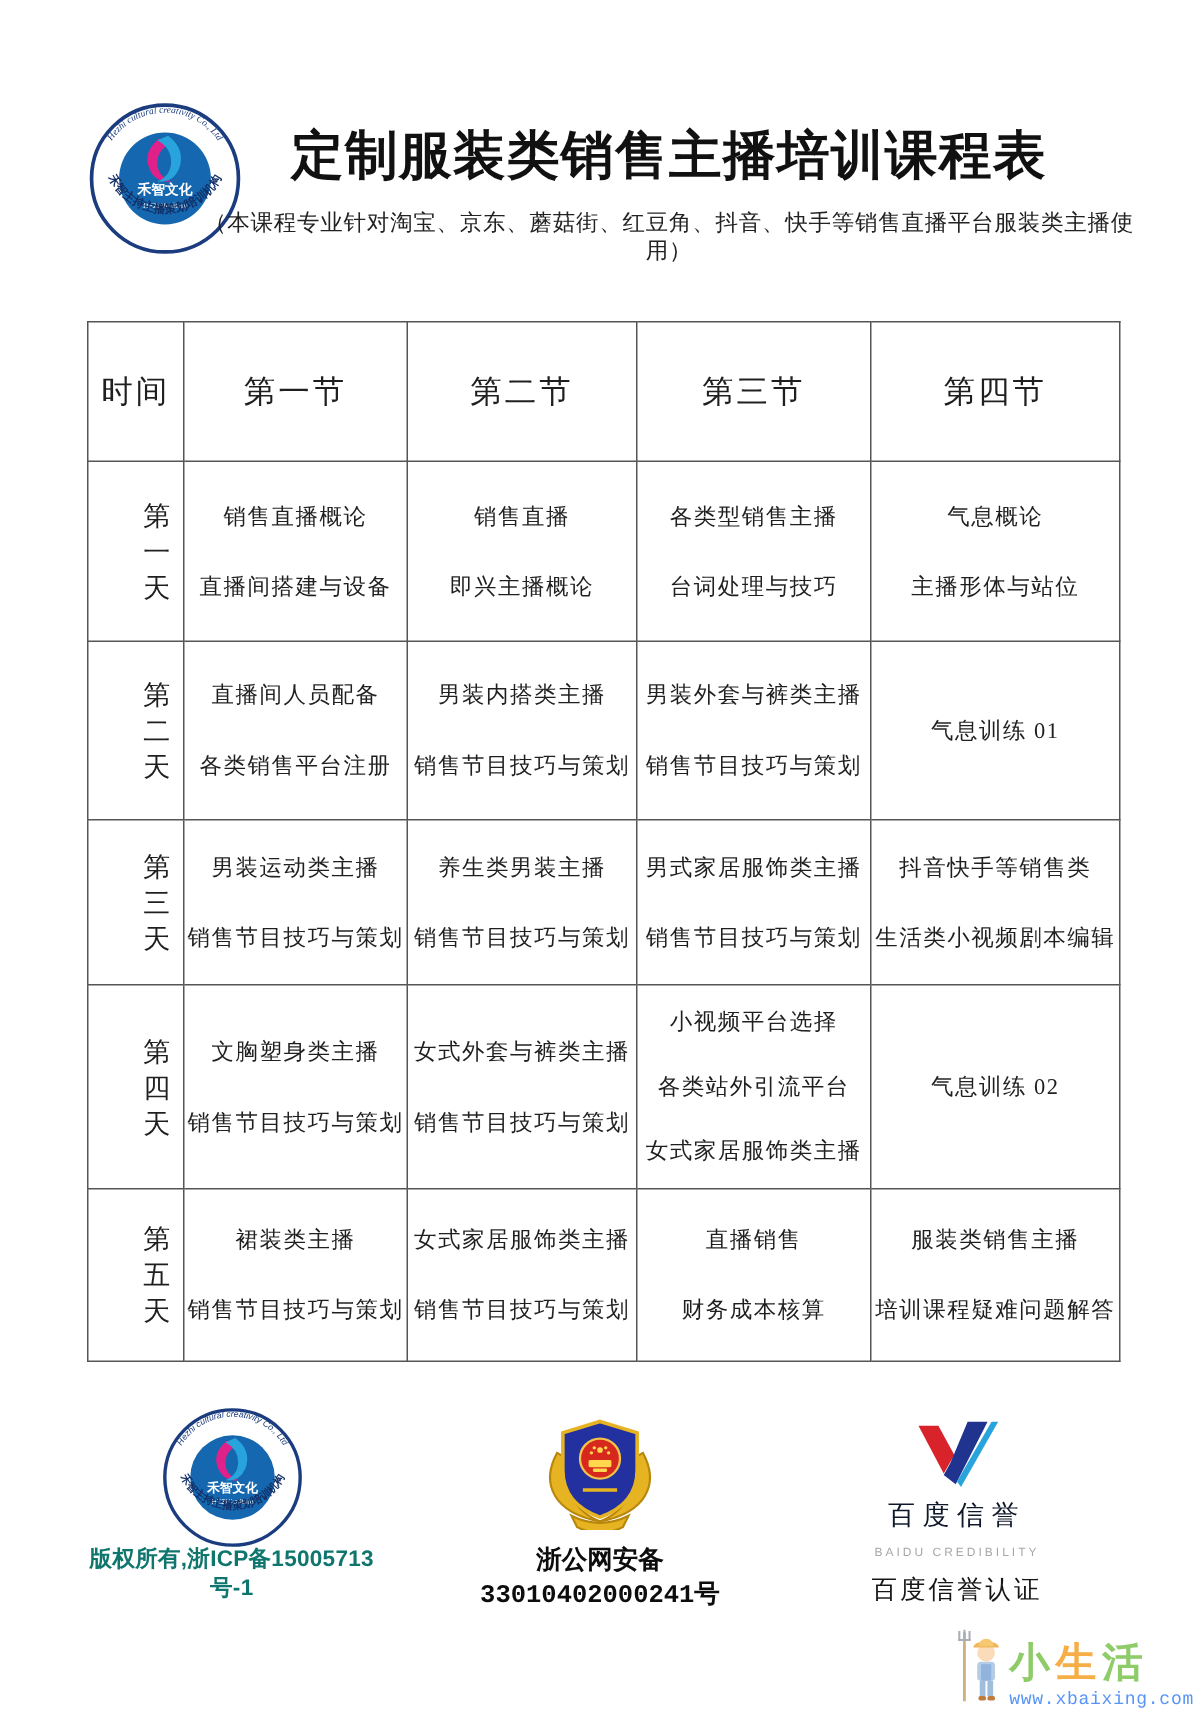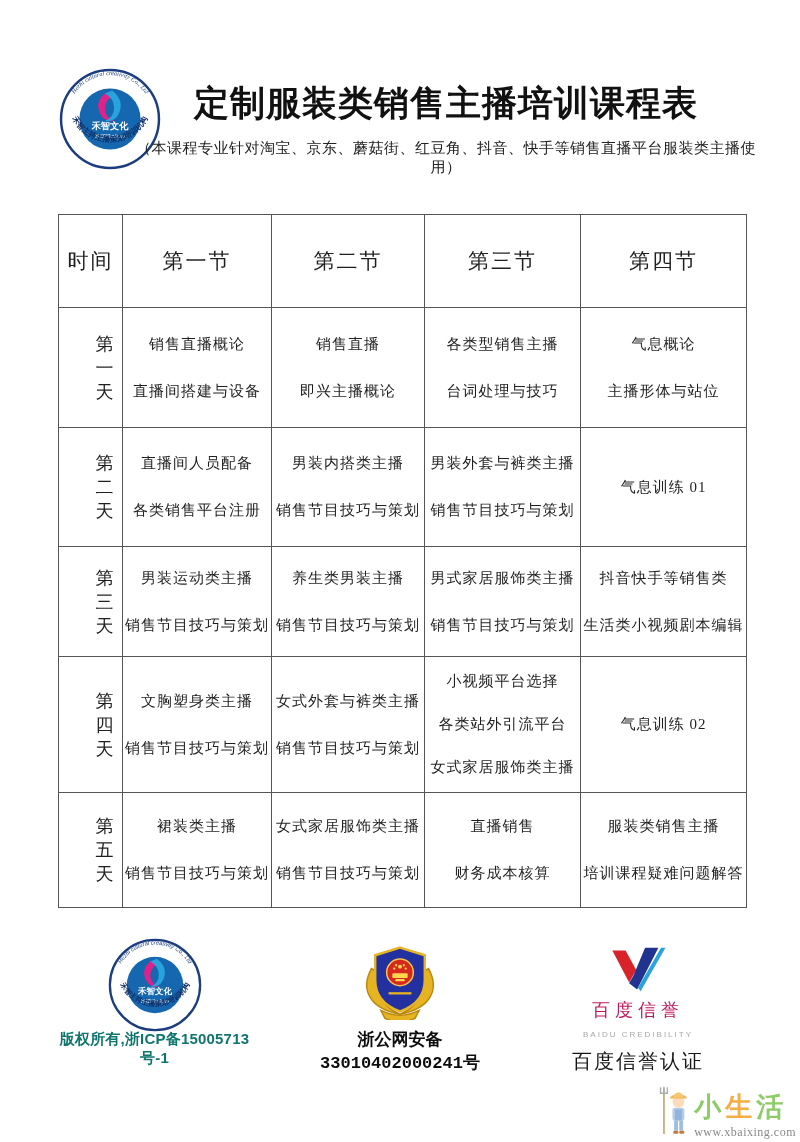--- a/index.html
+++ b/index.html
@@ -41,31 +41,31 @@
   .f-block { position:absolute; text-align:center;
              font-family:"Liberation Sans","DejaVu Sans",sans-serif; }
   .f1 { left:52px;  top:938px; width:205px; }
   .f2 { left:298px; top:940px; width:204px;font-family:Liberation Mono, monospace; }
   .f3 { left:538px; top:946px; width:200px; }
   .logo-bottom { width:94px; height:94px; display:block; margin:0 auto; }
   .badge-svg   { width:96px; height:80px; display:block; margin:0 auto; }
   .baiduv-svg  { width:62px; height:48px; display:block; margin:0 auto; }
   .icp-text    { margin-top:-2px; font-size:15px; font-weight:700; color:#0f766e; letter-spacing:0.2px; }
   .police-text { margin-top:8px; font-size:17px; font-weight:700; color:#0d0d0d; }
-  .bd-cn   { margin-top:4px; font-size:18px; color:#be185d; letter-spacing:5px; }
+  .bd-cn   { margin-top:4px; font-size:18px; color:#0f172a; letter-spacing:5px; }
   .bd-en   { margin-top:8px; font-size:8px; color:#a8a8a8; letter-spacing:2px;text-align:center; }
-  .bd-cert { margin-top:9px; font-size:20px; color:#161616; letter-spacing:2px; }
+  .bd-cert { margin-top:9px; font-size:17px; color:#161616; letter-spacing:2px; }
 
   
   .watermark { position:absolute; right:4px; bottom:2px; display:flex; align-items:flex-end; opacity:0.85; }
   .farmer-svg { width:34px; height:56px; margin-right:2px; }
   .wm-chars span { font-size:27px; font-weight:bold; font-family:"DejaVu Sans","Liberation Sans",sans-serif; }
   .wm-chars .g { color:#7bc24f; }
   .wm-chars .o { color:#f5a028; }
-  .wm-url { font-size:12px; color:#737373; font-family:Liberation Serif, serif; letter-spacing:0.5px; }
+  .wm-url { font-size:12px; color:#3b82f6; font-family:Liberation Mono, monospace; letter-spacing:0.5px; }
 </style>
 </head>
 <body>
 
 <div class="page">
 
   <svg class="logo-top" viewBox="0 0 100 100">
     <circle cx="50" cy="50" r="48" fill="#ffffff" stroke="#1b3c7e" stroke-width="2.4"></circle>
     <circle cx="50" cy="50" r="30" fill="#1568b0"></circle>
     <path d="M46,24 q-11,9 -6,20 q4,9 14,8 q-9,-4 -9,-12 q0,-9 9,-13 z" fill="#e0218a"></path>

